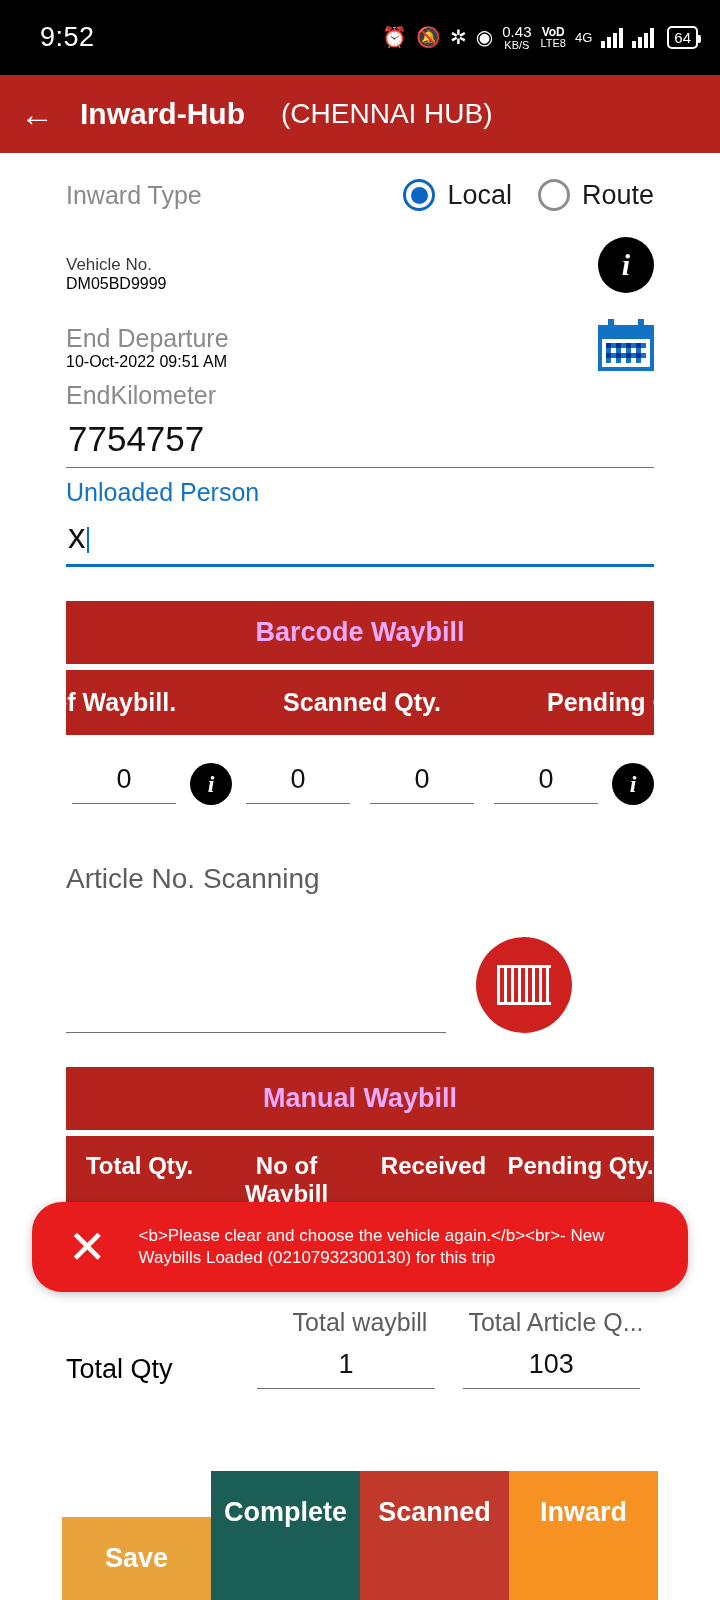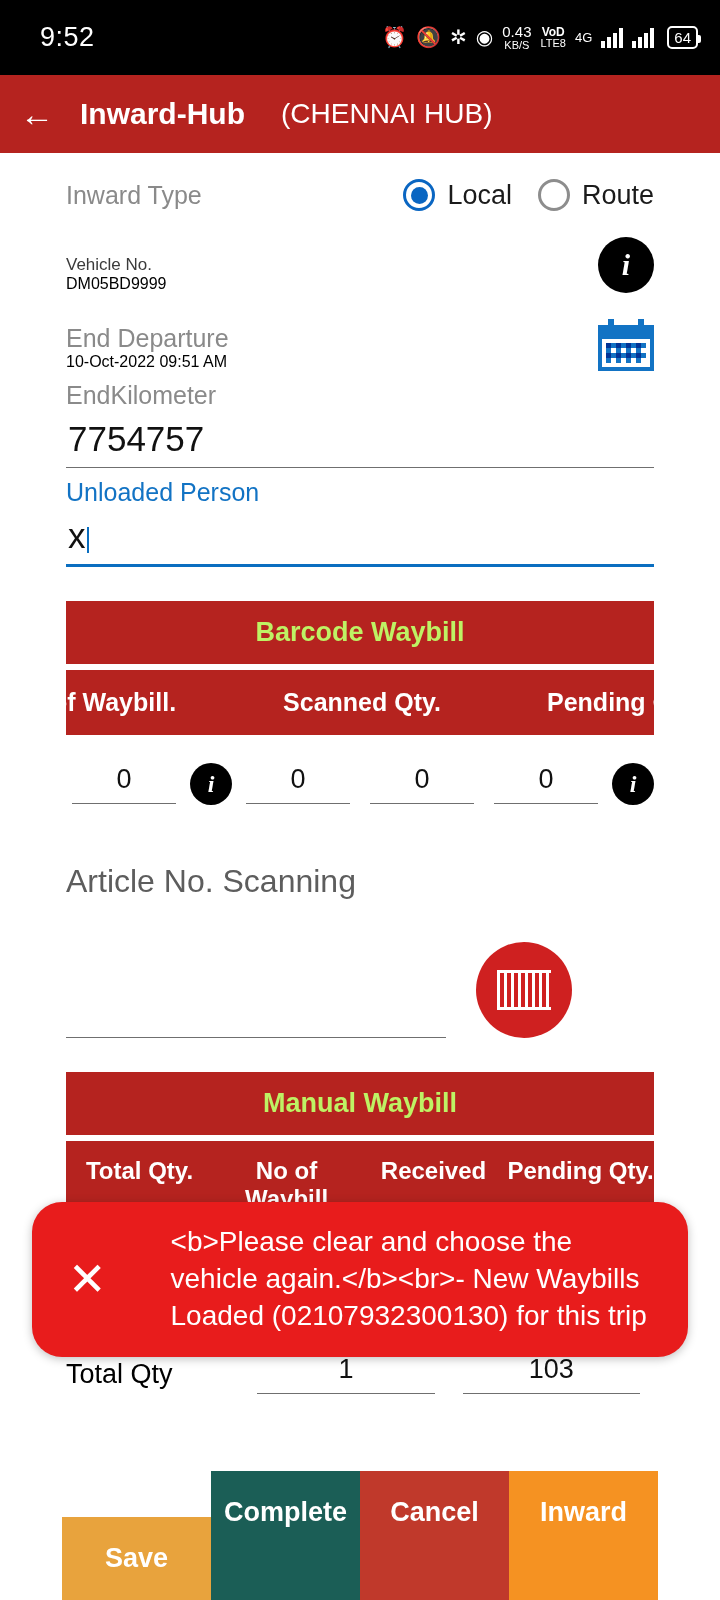--- a/index.html
+++ b/index.html
@@ -89,21 +89,21 @@
     background:
       repeating-linear-gradient(to right,#1273c4 0 5px,transparent 5px 10px),
       repeating-linear-gradient(to bottom,#1273c4 0 5px,transparent 5px 10px);
     background-blend-mode: multiply;
   }
   .cal-icon .peg{position:absolute;width:6px;height:10px;background:#1273c4;top:0;}
   .cal-icon .peg.l{left:10px}.cal-icon .peg.r{right:10px}
 
   
   .sec-head {
-    background: #b5231f; color:#bef264; font-weight: bold; font-size: 27px;
+    background: #b5231f; color:#f0abfc; font-weight: bold; font-size: 27px;
     text-align: center; padding: 16px 0; margin-top: 34px;
   }
   .tbl-head {
     background: #b5231f; color:#fff; font-weight: bold; font-size: 25px;
     display: flex; padding: 18px 0; margin-top: 6px; overflow: hidden;
   }
   .tbl-head .c { flex: 1; text-align: center; white-space: nowrap; }
   .tbl-head .c:first-child { text-align: left; margin-left: -14px; }
   .tbl-head .c:last-child { text-align: right; margin-right: -18px; }
 
@@ -111,21 +111,21 @@
   .tbl-row .cell {
     flex: 1; text-align: center; font-size: 27px; color: #111;
     border-bottom: 1px solid #6f6f6f; padding-bottom: 8px; margin: 0 6px;
   }
   .tbl-row .mini-info {
     width: 42px; height: 42px; border-radius: 50%; background:#000; color:#fff;
     font-family:"Liberation Serif", serif; font-style: italic; font-weight:bold;
     font-size: 24px; display:flex; align-items:center; justify-content:center; flex:0 0 auto;
   }
 
-  .scan-title { font-size: 32px; color: #5d5d5d; margin-top: 48px; }
+  .scan-title { font-size: 28px; color: #5d5d5d; margin-top: 48px; }
   .scan-row { display: flex; align-items: flex-end; margin-top: 42px; }
   .scan-input { flex: 1; border-bottom: 1px solid #6f6f6f; height: 40px; margin-right: 30px; max-width: 380px;}
   .barcode-fab {
     width: 96px; height: 96px; border-radius: 50%; background:#cf2020;
     display:flex;align-items:center;justify-content:center; margin-right: 36px;
   }
   .barcode-fab .bc {
     width: 54px; height: 40px; border: 3px solid #fff; border-left:none;border-right:none;
     background: repeating-linear-gradient(to right,#fff 0 3px,transparent 3px 7px);
   }
@@ -144,21 +144,21 @@
   .mw-row2 .cell { flex:1; text-align:center; font-size:27px; color:#111; border-bottom:1px solid #6f6f6f; margin:0 14px; padding-bottom:8px;}
 
   
   .toast {
     position: absolute; left: 32px; right: 32px; top: 1202px;
     background: #e81c1c; border-radius: 30px;
     display: flex; align-items: center; padding: 22px 26px; gap: 22px;
     box-shadow: 0 2px 10px rgba(0,0,0,.25);
   }
   .toast .x { color:#fff; font-size: 46px; line-height: 1; font-weight: 300; flex: 0 0 auto; padding: 0 10px;}
-  .toast .msg { color:#fff; font-size: 28px; line-height: 1.32; font-weight: 500; margin-left: 32px; }
+  .toast .msg { color:#fff; font-size: 17px; line-height: 1.32; font-weight: 500; }
 
   
   .btnbar { position:absolute; left:0; right:0; bottom:0; display:flex; padding: 0 62px; }
   .btnbar .b { flex:1; text-align:center; color:#fff; font-weight:bold; font-size:27px; padding: 26px 0; }
   .b-save { background:#e8a33d;margin-top:46px; }
   .b-complete { background:#1b5e56; }
   .b-cancel { background:#c0392b; }
   .b-inward { background:#f59222; }
 </style>
 </head>
@@ -300,15 +300,15 @@
 </div>
 
 <div class="toast">
   <div class="x">✕</div>
   <div class="msg">&lt;b&gt;Please clear and choose the vehicle again.&lt;/b&gt;&lt;br&gt;- New Waybills Loaded (02107932300130) for this trip</div>
 </div>
 
 <div class="btnbar">
   <div class="b b-save">Save</div>
   <div class="b b-complete">Complete</div>
-  <div class="b b-cancel">Cancel</div>
+  <div class="b b-cancel">Scanned</div>
   <div class="b b-inward">Inward</div>
 </div>
 
 </body></html>

